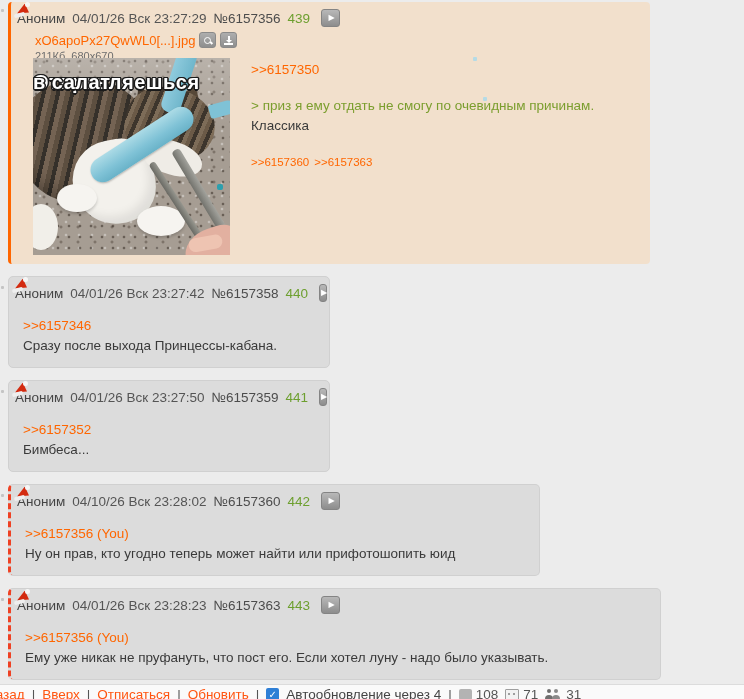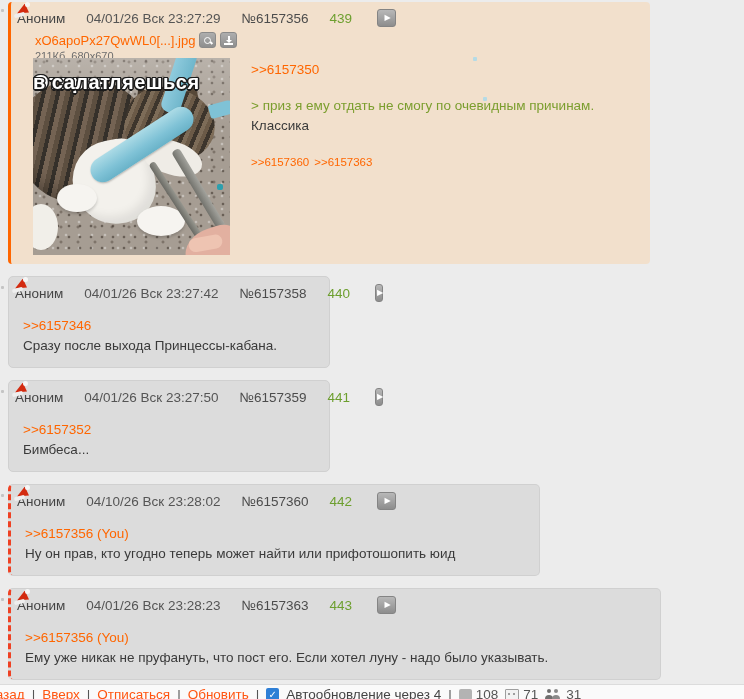--- a/index.html
+++ b/index.html
@@ -4,21 +4,21 @@
 <style>
   html,body{margin:0;padding:0;}
   body{background:#ececec;font-family:"Liberation Sans","DejaVu Sans",sans-serif;}
   .screen{position:relative;width:744px;height:699px;background:#ececec;overflow:hidden;}
 
   
   .post{position:absolute;box-sizing:border-box;border-radius:5px;background:#dcdcdc;border:1px solid #d0d0d0;}
   .post.highlight{background:#f2e0cc;border:none;border-left:3px solid #ff6600;border-radius:4px;}
   .post.replied{border-left:3px dashed #ef4123;}
 
-  .phead{display:flex;align-items:center;gap:21px;padding:7px 4px 0 6px;font-size:13.5px;color:#4c4c4c;white-space:nowrap;}
+  .phead{display:flex;align-items:center;gap:7px;padding:7px 4px 0 6px;font-size:13.5px;color:#4c4c4c;white-space:nowrap;}
   .poster{position:relative;display:inline-block;}
   .pname{color:#454545;}
   .pdate{color:#555;text-align:center;}
   .pnum{color:#4c4c4c;text-decoration:none;cursor:pointer;}
   .pidx{color:#6d9f2f;}
   .expand-btn{display:inline-flex;align-items:center;justify-content:center;width:17px;height:16px;border-radius:3px;
     background:linear-gradient(180deg,#b8b8b8,#8d8d8d);border:1px solid #848484;cursor:pointer;margin-left:4px;}
   .expand-btn .tri{color:#fff;font-size:8px;line-height:1;transform:translateX(1px);}
 
   

